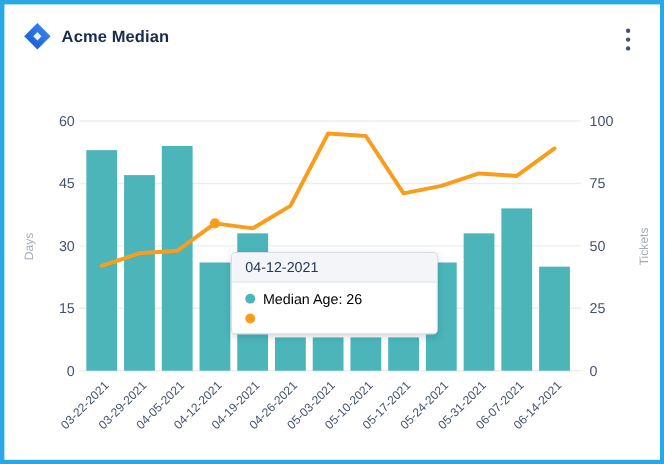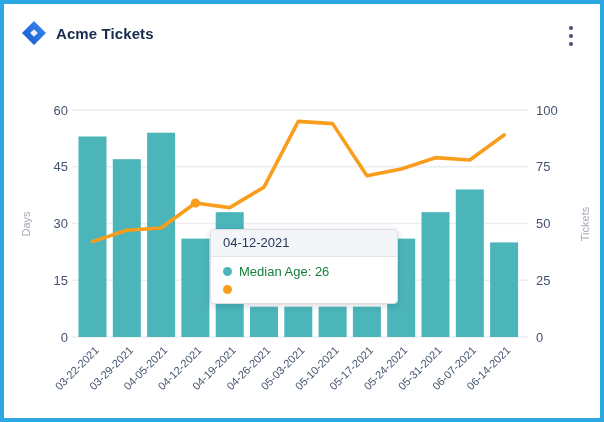--- a/index.html
+++ b/index.html
@@ -21,40 +21,40 @@
   .tooltip{
     position:absolute;left:210px;top:229px;width:186px;z-index:10;
     background:#ffffff;border:1px solid #DCDDE3;border-radius:4px;
     box-shadow:0 2px 7px rgba(23,43,77,.18);overflow:hidden;
   }
   .tt-header{
     background:#F4F5F9;border-bottom:1px solid #E4E5EB;
     padding:5px 12px 6px 12px;font-size:13px;color:#253858;
   }
   .tt-body{padding:7px 12px 9px 12px;display:flex;flex-direction:column;gap:6px;}
-  .tt-row{display:flex;align-items:center;gap:7px;font-size:13px;color:#15803d;}
+  .tt-row{display:flex;align-items:center;gap:7px;font-size:13px;color:#000000;}
   .dot{width:9px;height:9px;border-radius:50%;flex:0 0 auto;display:inline-block;}
 </style>
 </head>
 <body>
 
 <div class="screen">
 
   <div class="header">
     <svg class="logo" viewBox="0 0 26 26">
       <defs>
         <linearGradient id="lg" x1="0" y1="1" x2="1" y2="0">
           <stop offset="0" stop-color="#1453C8"></stop>
           <stop offset="1" stop-color="#3E8EF7"></stop>
         </linearGradient>
       </defs>
       <polygon points="13,1 25,13 13,25 1,13" fill="url(#lg)"></polygon>
       <polygon points="13,9.2 16.8,13 13,16.8 9.2,13" fill="#EAF1FE"></polygon>
     </svg>
-    <span class="title">Acme Tickets</span>
+    <span class="title">Acme Median</span>
   </div>
 
   <div class="kebab">
     <i></i>
     <i></i>
     <i></i>
   </div>
 
   <svg id="chart-svg" class="chart" width="604" height="422" viewBox="0 0 604 422">
       <line x1="72" x2="528" y1="337" y2="337" stroke="#ECEDF1" stroke-width="1.3"></line>

